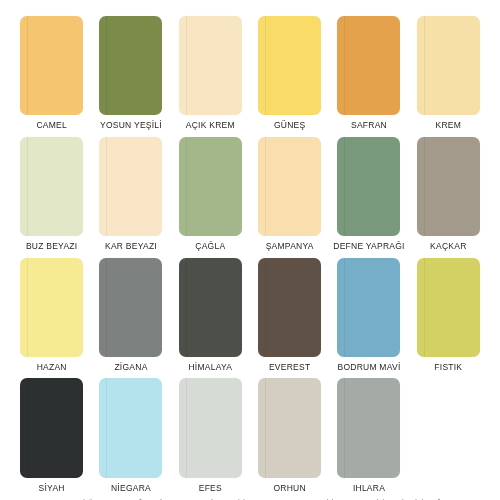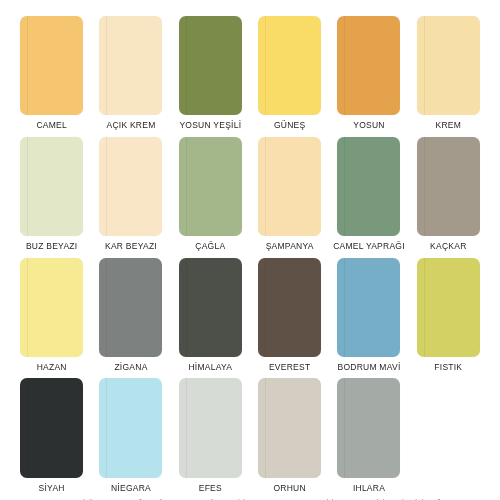--- a/index.html
+++ b/index.html
@@ -112,41 +112,41 @@
 
   <div class="swatch-grid">
       <div class="swatch-cell">
         <div class="chip-wrap">
           <div class="chip" style="background: rgb(245, 197, 112);"></div>
         </div>
         <div class="chip-label">CAMEL</div>
       </div>
       <div class="swatch-cell">
         <div class="chip-wrap">
+          <div class="chip" style="background: rgb(123, 139, 74);"></div>
+        </div>
+        <div class="chip-label">YOSUN YEŞİLİ</div>
+      </div>
+      <div class="swatch-cell">
+        <div class="chip-wrap">
           <div class="chip" style="background: rgb(248, 229, 194);"></div>
         </div>
         <div class="chip-label">AÇIK KREM</div>
       </div>
       <div class="swatch-cell">
         <div class="chip-wrap">
-          <div class="chip" style="background: rgb(123, 139, 74);"></div>
-        </div>
-        <div class="chip-label">YOSUN YEŞİLİ</div>
-      </div>
-      <div class="swatch-cell">
-        <div class="chip-wrap">
           <div class="chip" style="background: rgb(249, 220, 104);"></div>
         </div>
         <div class="chip-label">GÜNEŞ</div>
       </div>
       <div class="swatch-cell">
         <div class="chip-wrap">
           <div class="chip" style="background: rgb(227, 162, 75);"></div>
         </div>
-        <div class="chip-label">YOSUN</div>
+        <div class="chip-label">SAFRAN</div>
       </div>
       <div class="swatch-cell">
         <div class="chip-wrap">
           <div class="chip" style="background: rgb(247, 223, 168);"></div>
         </div>
         <div class="chip-label">KREM</div>
       </div>
       <div class="swatch-cell">
         <div class="chip-wrap">
           <div class="chip" style="background: rgb(226, 231, 200);"></div>
@@ -168,21 +168,21 @@
       <div class="swatch-cell">
         <div class="chip-wrap">
           <div class="chip" style="background: rgb(250, 223, 174);"></div>
         </div>
         <div class="chip-label">ŞAMPANYA</div>
       </div>
       <div class="swatch-cell">
         <div class="chip-wrap">
           <div class="chip" style="background: rgb(120, 153, 123);"></div>
         </div>
-        <div class="chip-label">CAMEL YAPRAĞI</div>
+        <div class="chip-label">DEFNE YAPRAĞI</div>
       </div>
       <div class="swatch-cell">
         <div class="chip-wrap">
           <div class="chip" style="background: rgb(163, 154, 140);"></div>
         </div>
         <div class="chip-label">KAÇKAR</div>
       </div>
       <div class="swatch-cell">
         <div class="chip-wrap">
           <div class="chip" style="background: rgb(246, 235, 147);"></div>

